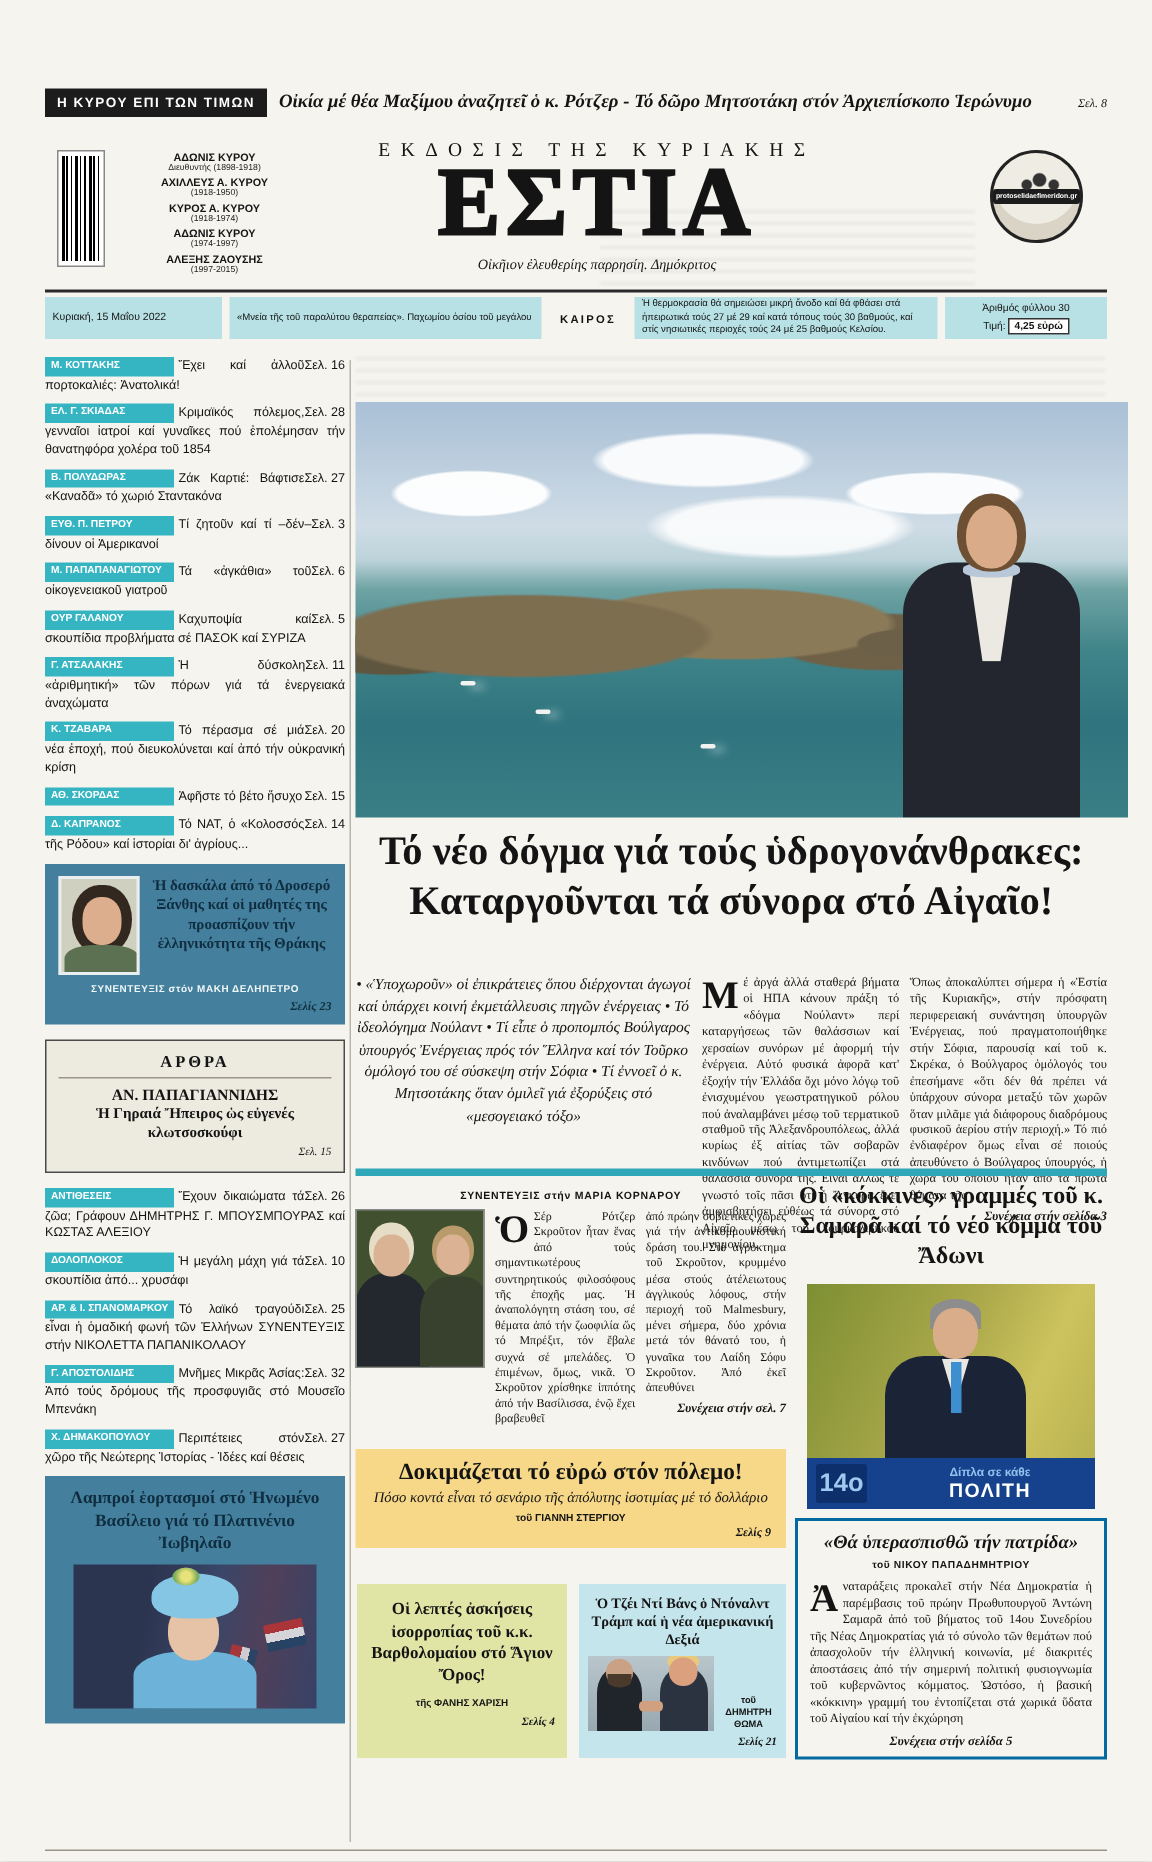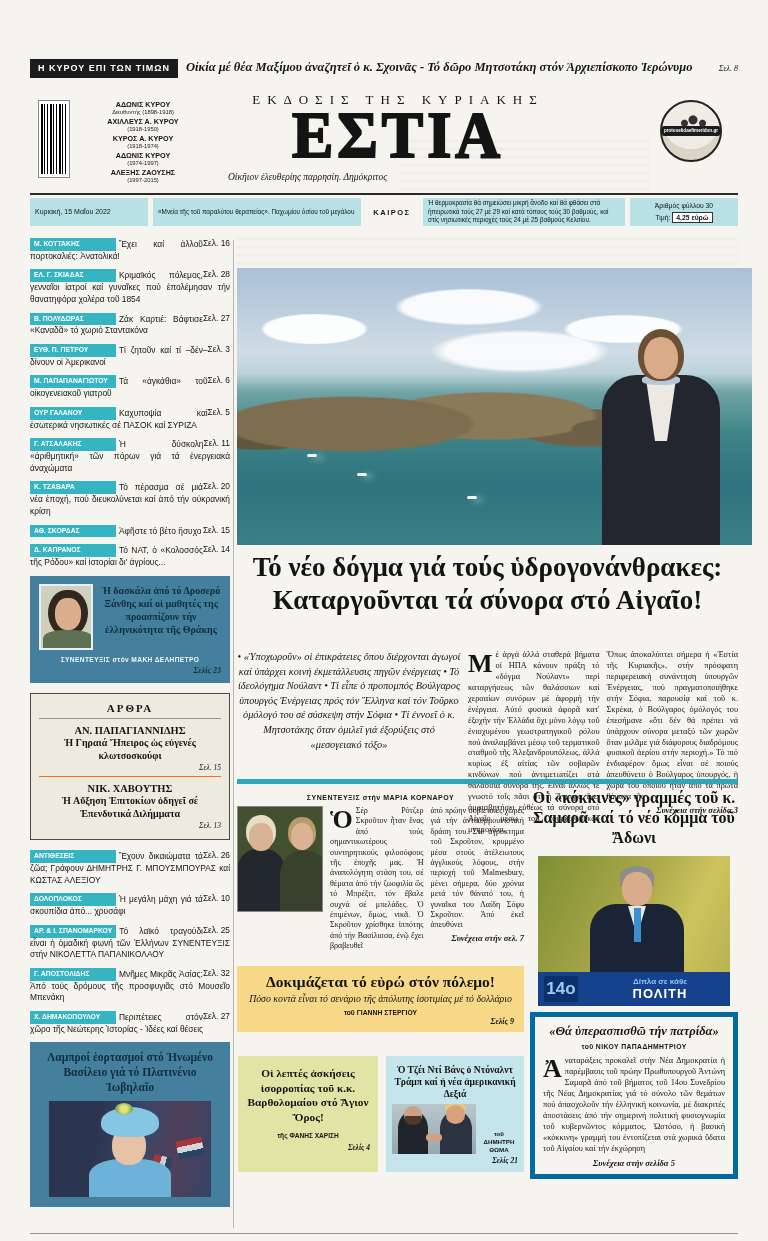--- a/index.html
+++ b/index.html
@@ -29,21 +29,21 @@
   
   .barcode{left:38px;top:100px;width:32px;height:78px;background:#fff;border:1px solid #888;padding:3px 2px;}
   .barcode .bars{width:100%;height:100%;
     background:repeating-linear-gradient(90deg,#000 0 2px,#fff 2px 3px,#000 3px 4px,#fff 4px 6px,#000 6px 7px,#fff 7px 9px);}
   .directors{left:78px;top:100px;width:130px;text-align:center;font-family:var(--sans);}
   .directors .nm{font-weight:bold;font-size:7.2px;line-height:1.25;}
   .directors .tn{font-size:5.8px;line-height:1.2;color:#222;margin-bottom:1px;}
   .edition{left:238px;top:92px;width:320px;text-align:center;font:13px var(--serif);letter-spacing:7px;white-space:nowrap;}
   .estia{left:218px;top:104px;width:360px;text-align:center;font:bold 62px/1 var(--serif);
          letter-spacing:4px;-webkit-text-stroke:2px #141414;transform:scaleY(1.04);}
-  .motto{left:228px;top:172px;width:320px;text-align:left;font:italic 9.5px var(--serif);}
+  .motto{left:238px;top:172px;width:320px;text-align:center;font:italic 9.5px var(--serif);}
   .seal{left:660px;top:100px;width:62px;height:62px;border-radius:50%;border:2px solid #222;
         background:radial-gradient(circle at 50% 32%,#efece4 58%,#d9d4c6 59%);display:flex;align-items:center;justify-content:center;}
   .seal .band{background:#1c1c1c;color:#fff;font:bold 4.6px/1.6 var(--sans);padding:1px 2px;border-radius:2px;}
   .seal:before{content:"";position:absolute;left:14px;top:8px;width:34px;height:22px;
         background:radial-gradient(circle at 25% 60%,#333 3px,transparent 4px),
                    radial-gradient(circle at 50% 45%,#333 4px,transparent 5px),
                    radial-gradient(circle at 78% 60%,#333 3px,transparent 4px);}
   .rule1{left:30px;top:193px;width:708px;height:2px;background:#2a2a2a;}
   
   .infobar{left:30px;top:198px;width:708px;height:28px;display:flex;gap:5px;font-family:var(--sans);}
@@ -146,21 +146,21 @@
   .sam-photo .hair{position:absolute;left:82px;top:10px;width:34px;height:20px;border-radius:50% 50% 0 0;background:#8d8d8d;}
   .sam-photo .face{position:absolute;left:84px;top:16px;width:30px;height:34px;border-radius:46%;background:#d9ad8a;}
   .sam-photo .suit{position:absolute;left:52px;top:48px;width:94px;height:70px;border-radius:26px 26px 0 0;background:#1b2436;}
   .sam-photo .shirt{position:absolute;left:90px;top:50px;width:18px;height:30px;background:#e9e7e2;clip-path:polygon(0 0,100% 0,50% 100%);}
   .sam-photo .tie{position:absolute;left:96px;top:52px;width:7px;height:34px;background:#3e8fd0;}
   .sam-banner{position:absolute;left:0;bottom:0;width:100%;height:34px;background:#16418c;display:flex;align-items:center;gap:18px;padding:0 6px;margin-top:41px;}
   .sam-logo{width:34px;height:26px;background:#0d2f6b;color:#9fc9f0;font:bold 17px/26px var(--sans);text-align:center;border-radius:2px;}
   .sam-bt{flex:1;text-align:center;}
   .sam-bt .l1{font:bold 8px var(--sans);color:#8fc3ee;}
   .sam-bt .l2{font:bold 13px var(--sans);color:#fff;letter-spacing:1px;}
-  .sam-box{border:5px solid #0369a1;padding:7px 8px 6px;margin-top:4px;}
+  .sam-box{border:2px solid #0369a1;padding:7px 8px 6px;margin-top:4px;}
   .sam-box .sh{font:bold italic 12.5px/1.2 var(--serif);text-align:center;}
   .sam-box .by{margin:4px 0 5px;text-align:center;font:bold 6.8px var(--sans);letter-spacing:.4px;}
   .sam-box .tx{font:8.3px/1.33 var(--serif);text-align:justify;}
   .sam-box .cont{text-align:center;margin-top:4px;font-style:italic;}
   
   .eurobox{left:237px;top:966px;width:287px;height:66px;background:var(--yellow);text-align:center;padding:7px 10px 4px;}
   .eurobox .t{font:bold 15.5px/1.1 var(--serif);}
   .eurobox .s{font:italic 9.8px/1.3 var(--serif);margin-top:3px;}
   .eurobox .b{font:bold 6.8px var(--sans);margin-top:3px;}
   .eurobox .p{text-align:right;font:bold italic 8px var(--serif);margin-top:1px;}
@@ -183,21 +183,21 @@
   .vance .p{text-align:right;font:bold italic 7.5px var(--serif);margin-top:2px;}
   .botrule{left:30px;top:1233px;width:708px;height:1px;background:#9a968c;}
 </style>
 </head>
 <body>
 
 <div class="page">
 
   <div class="abs topstrip">
     <span class="lab">Η ΚΥΡΟΥ ΕΠΙ ΤΩΝ ΤΙΜΩΝ</span>
-    <span class="hl">Οἰκία μέ θέα Μαξίμου ἀναζητεῖ ὁ κ. Σχοινᾶς - Τό δῶρο Μητσοτάκη στόν Ἀρχιεπίσκοπο Ἱερώνυμο</span>
+    <span class="hl">Οἰκία μέ θέα Μαξίμου ἀναζητεῖ ὁ κ. Ρότζερ - Τό δῶρο Μητσοτάκη στόν Ἀρχιεπίσκοπο Ἱερώνυμο</span>
     <span class="pg">Σελ. 8</span>
   </div>
 
   <div class="abs barcode">
       <div class="bars"></div>
     </div>
   <div class="abs directors">
     <div class="nm">ΑΔΩΝΙΣ ΚΥΡΟΥ</div>
     <div class="tn">Διευθυντής (1898-1918)</div>
     <div class="nm">ΑΧΙΛΛΕΥΣ Α. ΚΥΡΟΥ</div>
@@ -230,21 +230,21 @@
     </div>
   </div>
 
   <div class="abs vline"></div>
   <div class="abs sidebar">
     <div class="sbi"><span class="lab">Μ. ΚΟΤΤΑΚΗΣ</span><span class="pg">Σελ. 16</span><span>Ἔχει καί ἀλλοῦ πορτοκαλιές: Ἀνατολικά!</span></div>
     <div class="sbi"><span class="lab">ΕΛ. Γ. ΣΚΙΑΔΑΣ</span><span class="pg">Σελ. 28</span><span>Κριμαϊκός πόλεμος, γενναῖοι ἰατροί καί γυναῖκες πού ἐπολέμησαν τήν θανατηφόρα χολέρα τοῦ 1854</span></div>
     <div class="sbi"><span class="lab">Β. ΠΟΛΥΔΩΡΑΣ</span><span class="pg">Σελ. 27</span><span>Ζάκ Καρτιέ: Βάφτισε «Καναδᾶ» τό χωριό Σταντακόνα</span></div>
     <div class="sbi"><span class="lab">ΕΥΘ. Π. ΠΕΤΡΟΥ</span><span class="pg">Σελ. 3</span><span>Τί ζητοῦν καί τί –δέν– δίνουν οἱ Ἀμερικανοί</span></div>
     <div class="sbi"><span class="lab">Μ. ΠΑΠΑΠΑΝΑΓΙΩΤΟΥ</span><span class="pg">Σελ. 6</span><span>Τά «ἀγκάθια» τοῦ οἰκογενειακοῦ γιατροῦ</span></div>
-    <div class="sbi"><span class="lab">ΟΥΡ ΓΑΛΑΝΟΥ</span><span class="pg">Σελ. 5</span><span>Καχυποψία καί ἐσωτερικά νησιωτικές σέ ΠΑΣΟΚ καί ΣΥΡΙΖΑ</span></div>
+    <div class="sbi"><span class="lab">ΟΥΡ ΓΑΛΑΝΟΥ</span><span class="pg">Σελ. 5</span><span>Καχυποψία καί σκουπίδια προβλήματα σέ ΠΑΣΟΚ καί ΣΥΡΙΖΑ</span></div>
     <div class="sbi"><span class="lab">Γ. ΑΤΣΑΛΑΚΗΣ</span><span class="pg">Σελ. 11</span><span>Ἡ δύσκολη «ἀριθμητική» τῶν πόρων γιά τά ἐνεργειακά ἀναχώματα</span></div>
     <div class="sbi"><span class="lab">Κ. ΤΖΑΒΑΡΑ</span><span class="pg">Σελ. 20</span><span>Τό πέρασμα σέ μιά νέα ἐποχή, πού διευκολύνεται καί ἀπό τήν οὐκρανική κρίση</span></div>
     <div class="sbi"><span class="lab">ΑΘ. ΣΚΟΡΔΑΣ</span><span class="pg">Σελ. 15</span><span>Ἀφῆστε τό βέτο ἥσυχο</span></div>
     <div class="sbi"><span class="lab">Δ. ΚΑΠΡΑΝΟΣ</span><span class="pg">Σελ. 14</span><span>Τό ΝΑΤ, ὁ «Κολοσσός τῆς Ρόδου» καί ἱστορίαι δι' ἀγρίους...</span></div>
 
     <div class="tealbox">
       <div class="tb-row">
         <div class="tb-photo">
             <div class="hair"></div>
             <div class="face"></div>
@@ -255,25 +255,20 @@
       <div class="tb-byline">ΣΥΝΕΝΤΕΥΞΙΣ στόν ΜΑΚΗ ΔΕΛΗΠΕΤΡΟ</div>
       <div class="tb-page">Σελίς 23</div>
     </div>
 
     <div class="arthra">
       <div class="hd">ΑΡΘΡΑ</div>
       <div class="ar-item">
         <div class="nm">ΑΝ. ΠΑΠΑΓΙΑΝΝΙΔΗΣ</div>
         <div class="tt">Ἡ Γηραιά Ἤπειρος ὡς εὐγενές κλωτσοσκούφι</div>
         <span class="pg">Σελ. 15</span>
-      </div>
-      <div class="ar-item">
-        <div class="nm">ΝΙΚ. ΧΑΒΟΥΤΗΣ</div>
-        <div class="tt">Ἡ Αὔξηση Ἐπιτοκίων ὁδηγεῖ σέ Ἐπενδυτικά Διλήμματα</div>
-        <span class="pg">Σελ. 13</span>
       </div>
     </div>
 
     <div class="sbi"><span class="lab">ΑΝΤΙΘΕΣΕΙΣ</span><span class="pg">Σελ. 26</span><span>Ἔχουν δικαιώματα τά ζῶα; Γράφουν ΔΗΜΗΤΡΗΣ Γ. ΜΠΟΥΣΜΠΟΥΡΑΣ καί ΚΩΣΤΑΣ ΑΛΕΞΙΟΥ</span></div>
     <div class="sbi"><span class="lab">ΔΟΛΟΠΛΟΚΟΣ</span><span class="pg">Σελ. 10</span><span>Ἡ μεγάλη μάχη γιά τά σκουπίδια ἀπό... χρυσάφι</span></div>
     <div class="sbi"><span class="lab">ΑΡ. &amp; Ι. ΣΠΑΝΟΜΑΡΚΟΥ</span><span class="pg">Σελ. 25</span><span>Τό λαϊκό τραγούδι εἶναι ἡ ὁμαδική φωνή τῶν Ἑλλήνων ΣΥΝΕΝΤΕΥΞΙΣ στήν ΝΙΚΟΛΕΤΤΑ ΠΑΠΑΝΙΚΟΛΑΟΥ</span></div>
     <div class="sbi"><span class="lab">Γ. ΑΠΟΣΤΟΛΙΔΗΣ</span><span class="pg">Σελ. 32</span><span>Μνῆμες Μικρᾶς Ἀσίας: Ἀπό τούς δρόμους τῆς προσφυγιᾶς στό Μουσεῖο Μπενάκη</span></div>
     <div class="sbi"><span class="lab">Χ. ΔΗΜΑΚΟΠΟΥΛΟΥ</span><span class="pg">Σελ. 27</span><span>Περιπέτειες στόν χῶρο τῆς Νεώτερης Ἱστορίας - Ἰδέες καί θέσεις</span></div>
 
     <div class="jubilee">

